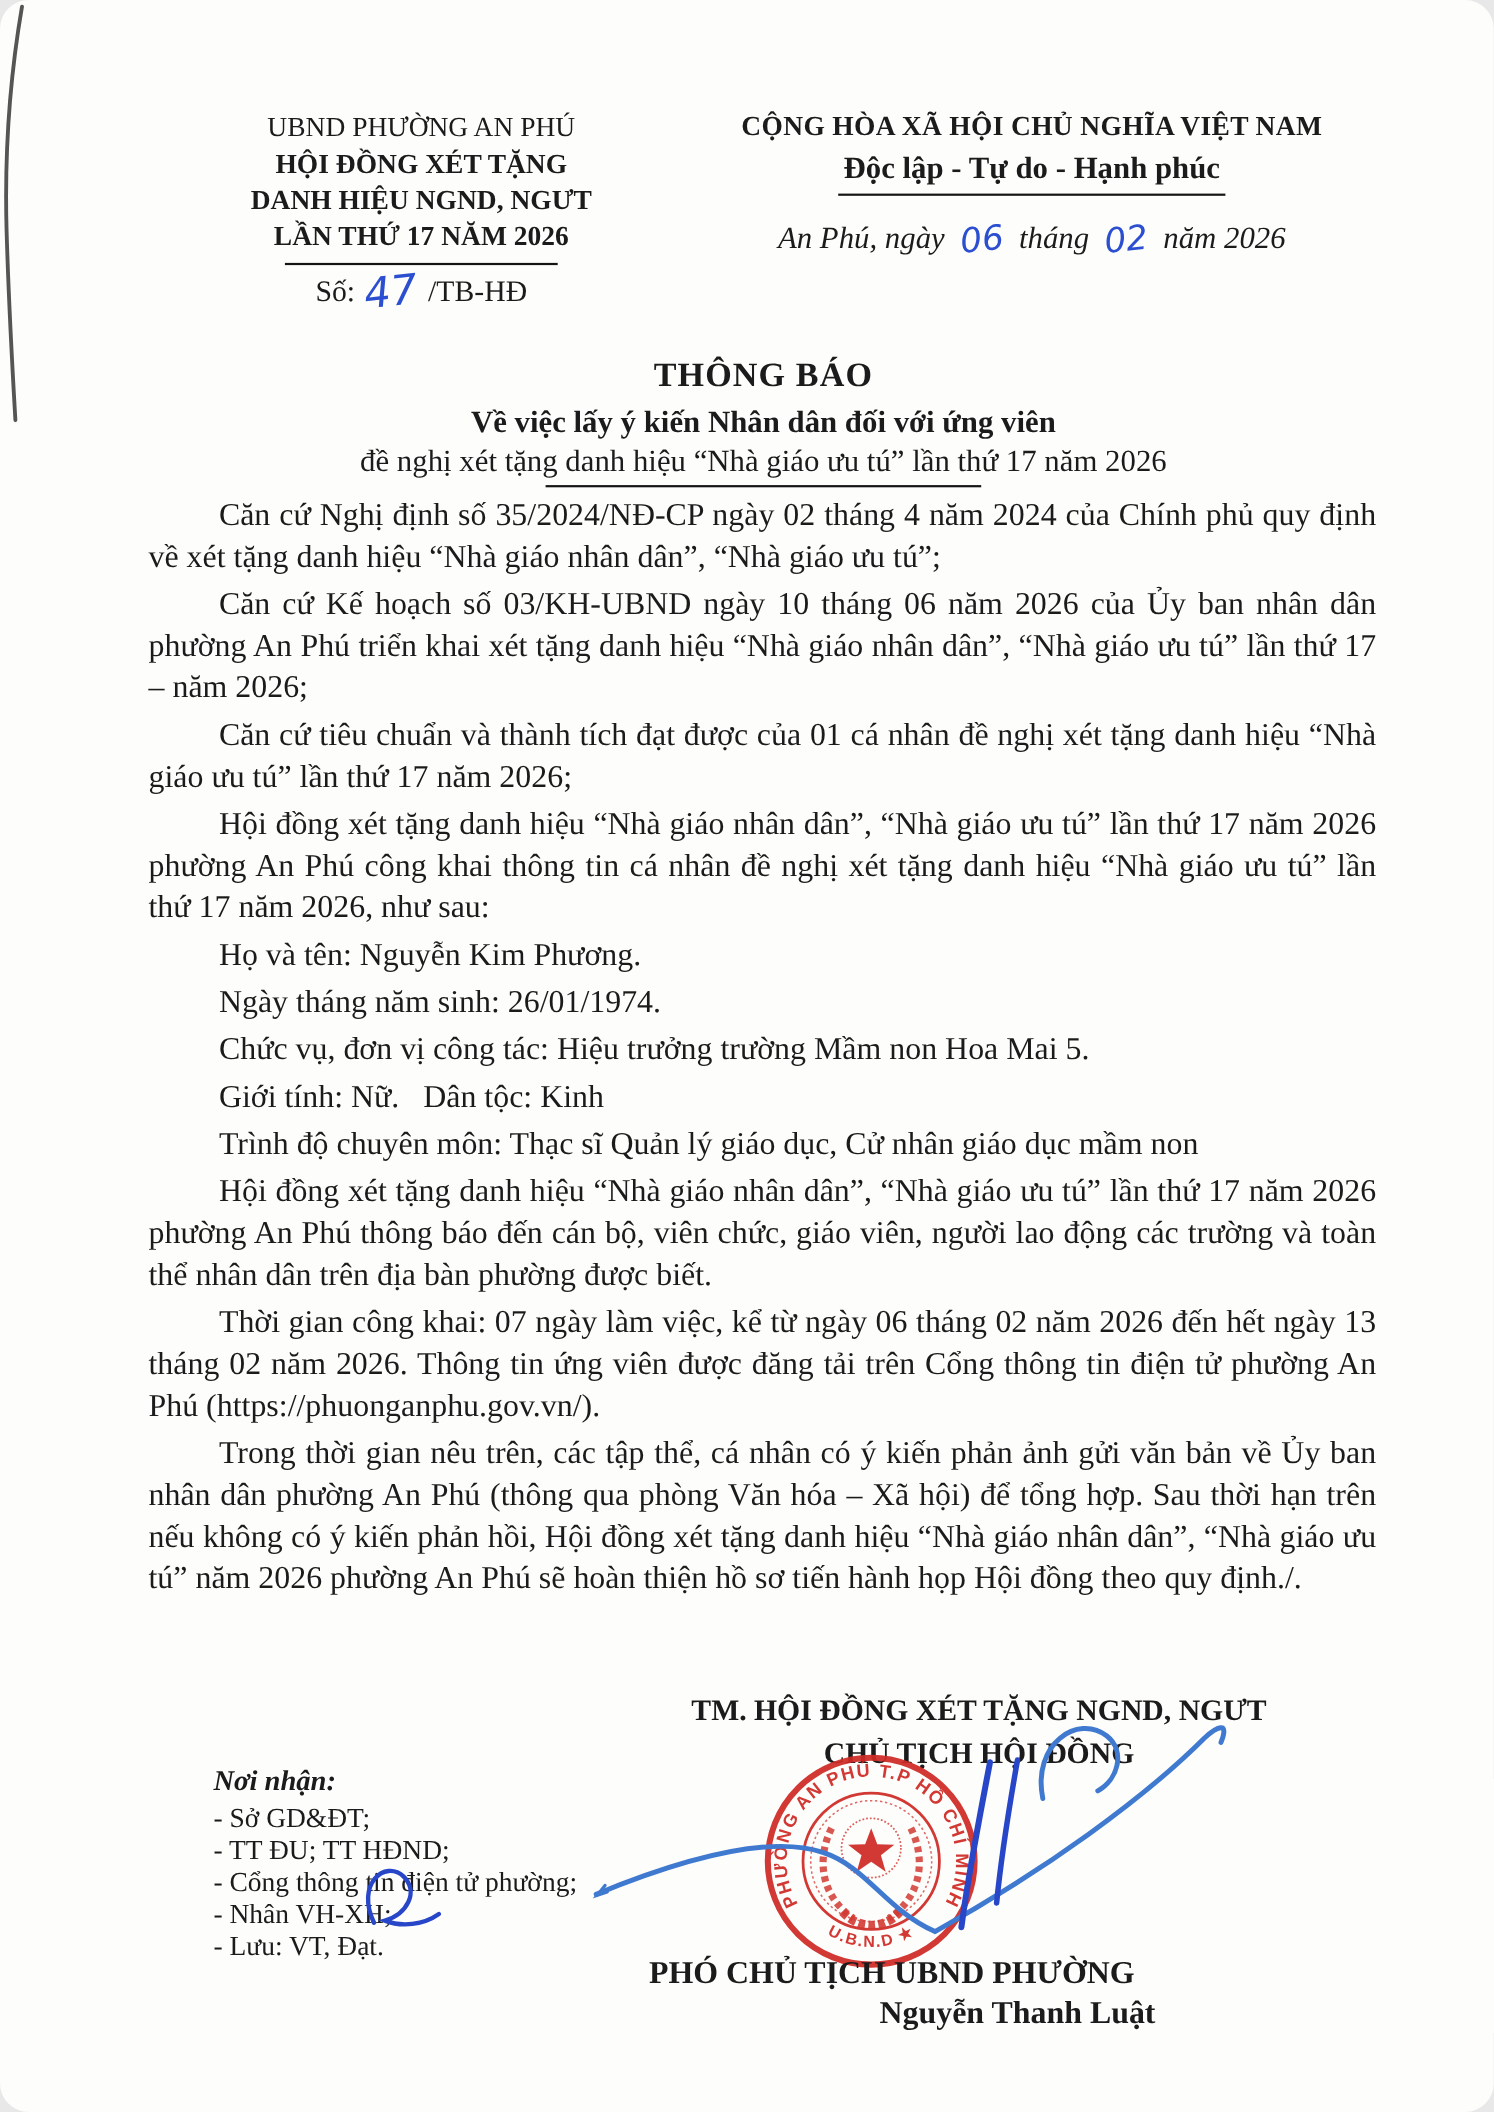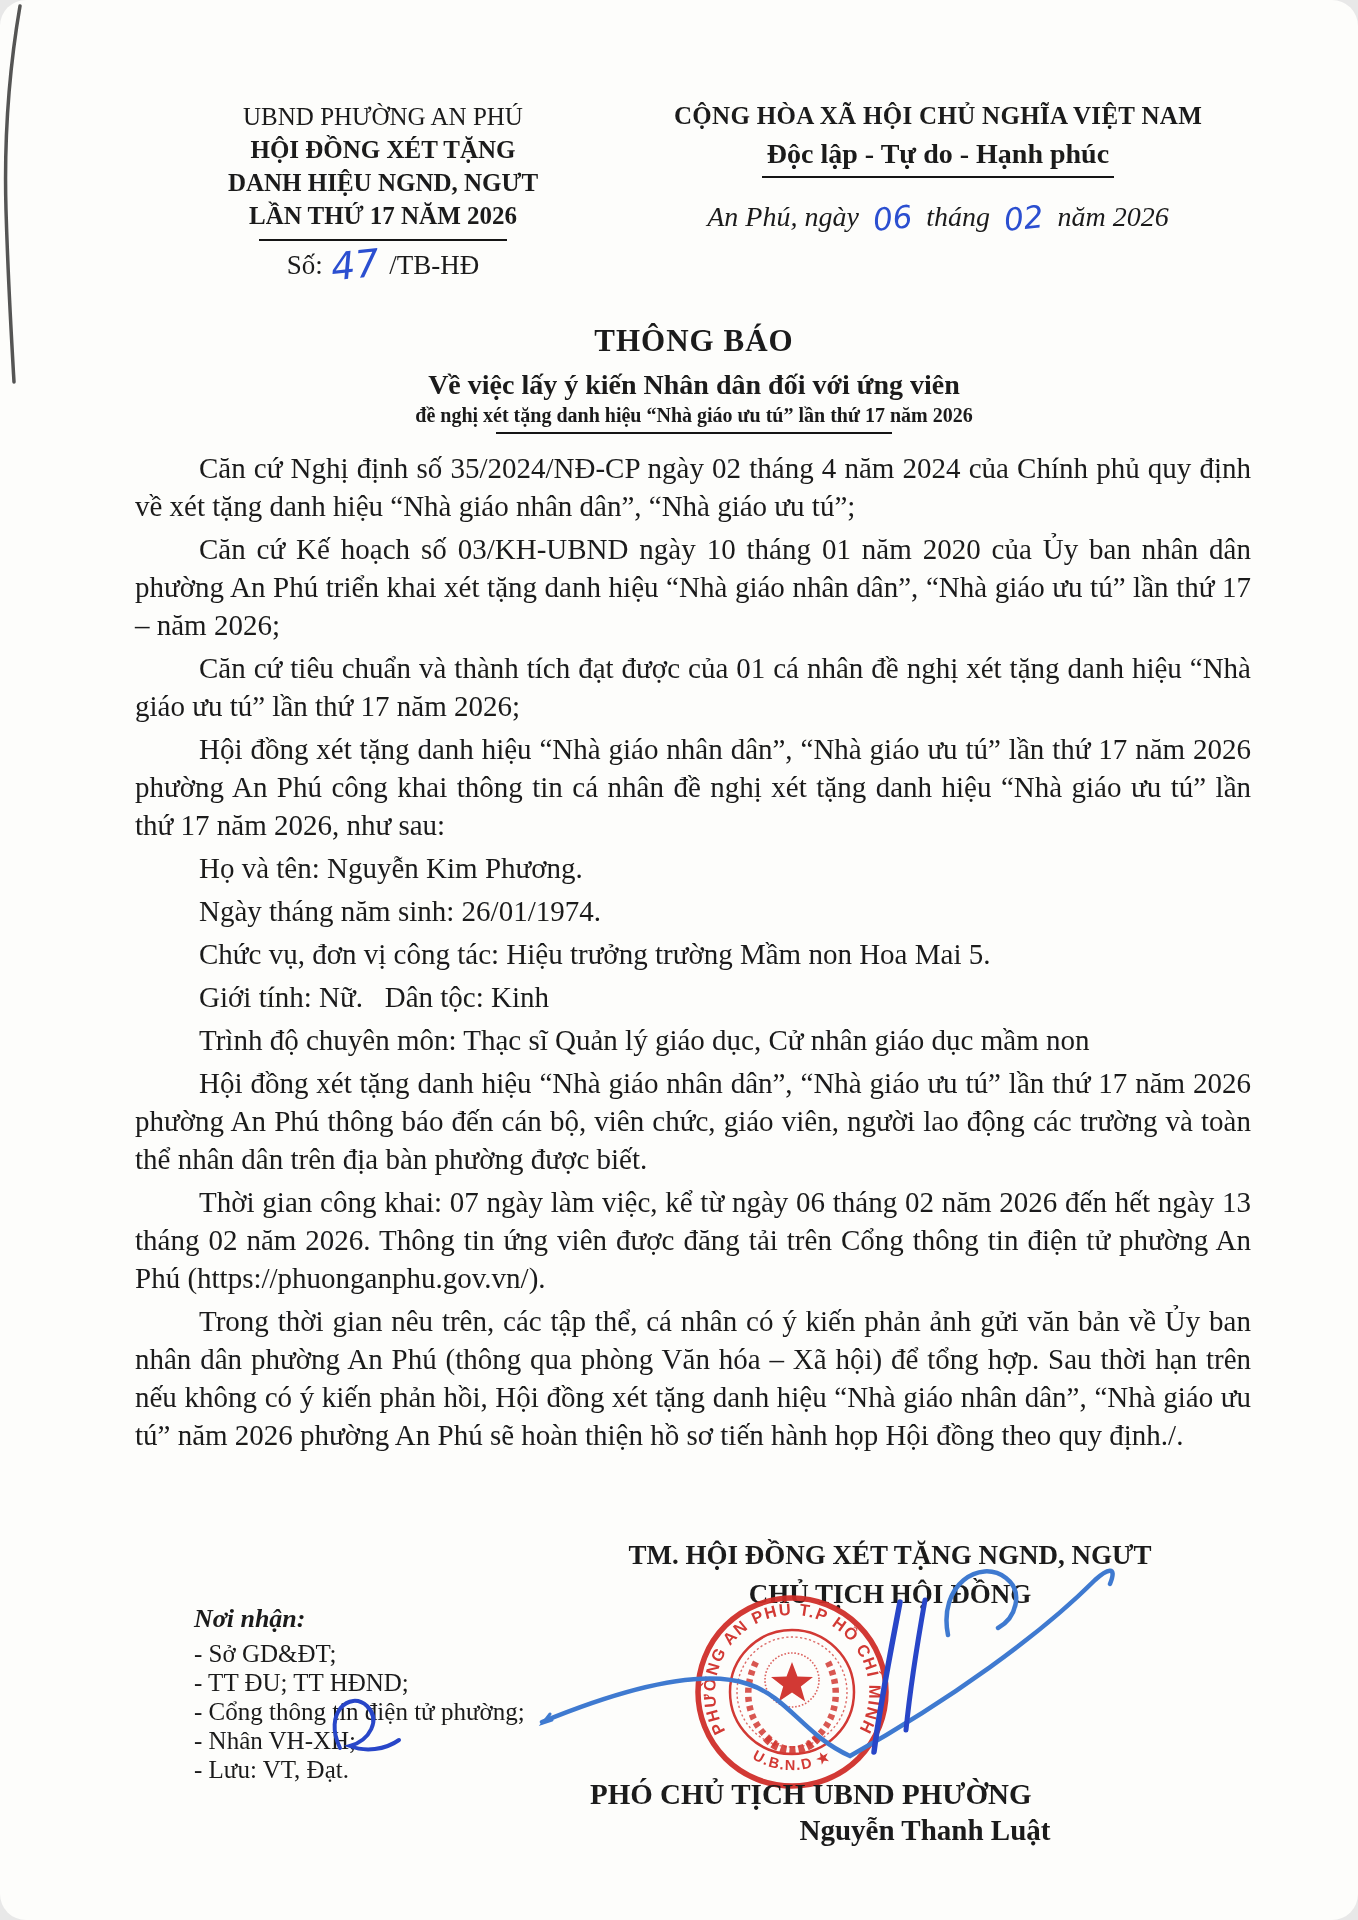--- a/index.html
+++ b/index.html
@@ -28,21 +28,21 @@
   }
   .hr-l1 { font-size:25px; font-weight:bold; letter-spacing:.3px; }
   .hr-l2 { font-size:28px; font-weight:bold; margin-top:8px; }
   .hr-rule { width:352px; height:2px; background:#151515; margin:6px auto 0; }
   .date-line { font-size:28px; font-style:italic; margin-top:22px; }
   .hand-date { font-size:31px; margin:0 14px; vertical-align:-3px; }
   
   .title-block { position:absolute; left:135px; top:323px; width:1118px; text-align:center; }
   .title-1 { font-size:31px; font-weight:bold; letter-spacing:1px; }
   .title-2 { font-size:28px; font-weight:bold; margin-top:10px; }
-  .title-3 { font-size:20px; font-weight:bold; margin-top:3px; }
+  .title-3 { font-size:28px; font-weight:normal; margin-top:3px; }
   .title-rule { width:396px; height:2px; background:#151515; margin:5px auto 0; }
   
   .body-text {
     position:absolute; left:135px; top:449px; width:1116px;
     font-size:29px; line-height:38px; text-align:justify;
   }
   .body-text p { margin:0 0 5px; text-indent:64px; }
   
   .footer-left { position:absolute; left:150px; top:1604px; width:430px;margin-left:44px; }
   .noi-nhan { font-size:26px; font-weight:bold; font-style:italic; margin-bottom:5px; }
@@ -84,21 +84,21 @@
 
   <div class="title-block">
     <div class="title-1">THÔNG BÁO</div>
     <div class="title-2">Về việc lấy ý kiến Nhân dân đối với ứng viên</div>
     <div class="title-3">đề nghị xét tặng danh hiệu “Nhà giáo ưu tú” lần thứ 17 năm 2026</div>
     <div class="title-rule"></div>
   </div>
 
   <div class="body-text">
     <p>Căn cứ Nghị định số 35/2024/NĐ-CP ngày 02 tháng 4 năm 2024 của Chính phủ quy định về xét tặng danh hiệu “Nhà giáo nhân dân”, “Nhà giáo ưu tú”;</p>
-    <p>Căn cứ Kế hoạch số 03/KH-UBND ngày 10 tháng 01 năm 2020 của Ủy ban nhân dân phường An Phú triển khai xét tặng danh hiệu “Nhà giáo nhân dân”, “Nhà giáo ưu tú” lần thứ 17 – năm 2026;</p>
+    <p>Căn cứ Kế hoạch số 03/KH-UBND ngày 10 tháng 06 năm 2026 của Ủy ban nhân dân phường An Phú triển khai xét tặng danh hiệu “Nhà giáo nhân dân”, “Nhà giáo ưu tú” lần thứ 17 – năm 2026;</p>
     <p>Căn cứ tiêu chuẩn và thành tích đạt được của 01 cá nhân đề nghị xét tặng danh hiệu “Nhà giáo ưu tú” lần thứ 17 năm 2026;</p>
     <p>Hội đồng xét tặng danh hiệu “Nhà giáo nhân dân”, “Nhà giáo ưu tú” lần thứ 17 năm 2026 phường An Phú công khai thông tin cá nhân đề nghị xét tặng danh hiệu “Nhà giáo ưu tú” lần thứ 17 năm 2026, như sau:</p>
     <p>Họ và tên: Nguyễn Kim Phương.</p>
     <p>Ngày tháng năm sinh: 26/01/1974.</p>
     <p>Chức vụ, đơn vị công tác: Hiệu trưởng trường Mầm non Hoa Mai 5.</p>
     <p>Giới tính: Nữ.&nbsp;&nbsp;&nbsp;Dân tộc: Kinh</p>
     <p>Trình độ chuyên môn: Thạc sĩ Quản lý giáo dục, Cử nhân giáo dục mầm non</p>
     <p>Hội đồng xét tặng danh hiệu “Nhà giáo nhân dân”, “Nhà giáo ưu tú” lần thứ 17 năm 2026 phường An Phú thông báo đến cán bộ, viên chức, giáo viên, người lao động các trường và toàn thể nhân dân trên địa bàn phường được biết.</p>
     <p>Thời gian công khai: 07 ngày làm việc, kể từ ngày 06 tháng 02 năm 2026 đến hết ngày 13 tháng 02 năm 2026. Thông tin ứng viên được đăng tải trên Cổng thông tin điện tử phường An Phú (https://phuonganphu.gov.vn/).</p>
     <p>Trong thời gian nêu trên, các tập thể, cá nhân có ý kiến phản ảnh gửi văn bản về Ủy ban nhân dân phường An Phú (thông qua phòng Văn hóa – Xã hội) để tổng hợp. Sau thời hạn trên nếu không có ý kiến phản hồi, Hội đồng xét tặng danh hiệu “Nhà giáo nhân dân”, “Nhà giáo ưu tú” năm 2026 phường An Phú sẽ hoàn thiện hồ sơ tiến hành họp Hội đồng theo quy định./.</p>

